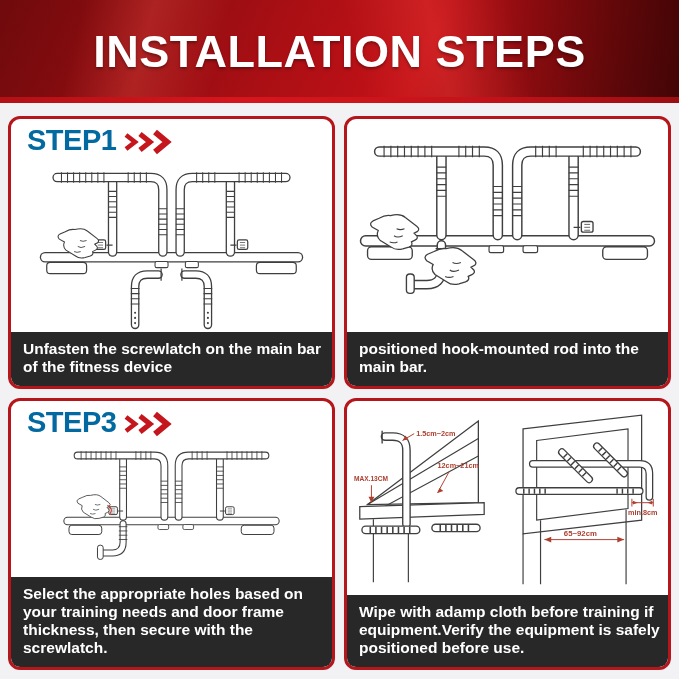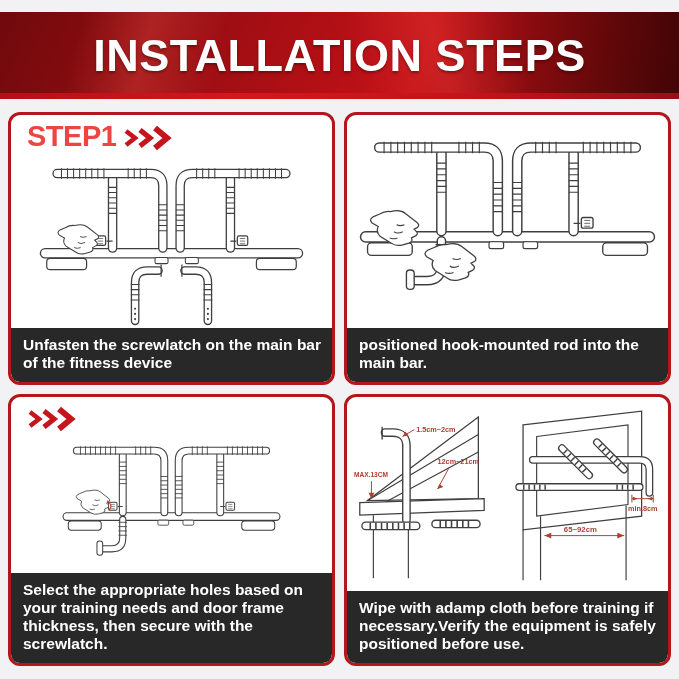--- a/index.html
+++ b/index.html
@@ -3,28 +3,27 @@
 <meta charset="utf-8">
 <style>
   html,body{margin:0;padding:0;}
   body{
     width:679px;height:679px;overflow:hidden;
     background:#f2f1f3;
     font-family:"Liberation Sans",sans-serif;
   }
   
   .header{
-    height:87px;position:relative;
+    height:103px;position:relative;
     display:flex;align-items:center;justify-content:center;
     background:
       linear-gradient(104deg, rgba(255,255,255,0) 12%, rgba(255,90,80,.28) 22%, rgba(255,255,255,0) 33%),
       linear-gradient(76deg, rgba(255,255,255,0) 52%, rgba(255,90,80,.22) 64%, rgba(255,255,255,0) 76%),
       linear-gradient(250deg, rgba(30,0,0,.50) 0%, rgba(30,0,0,0) 35%),
       linear-gradient(115deg, #6f0a0c 0%, #a80f14 40%, #c31117 62%, #8a0c0f 85%, #5f080a 100%);
-    margin-top: 12px;
   }
   .header::after{
     content:"";position:absolute;left:0;right:0;bottom:0;height:6px;
     background:linear-gradient(90deg,#b31016,#d6161d 35%,#c4131a 70%,#9c0e12);
   }
   .header-title{
     color:#fff;font-size:45px;font-weight:900;letter-spacing:.5px;
     text-shadow:0 2px 3px rgba(0,0,0,.35);
   }
   
@@ -32,21 +31,21 @@
     padding:13px 8px 0 8px;
     display:grid;grid-template-columns:1fr 1fr;grid-template-rows:273px 272px;
     gap:9px;
   }
   .panel{
     background:#fff;border:3px solid #b5161b;border-radius:12px;
     display:flex;flex-direction:column;overflow:hidden;
     box-sizing:border-box;
   }
   .panel-head{display:flex;align-items:center;gap:7px;padding:7px 0 0 16px;flex:0 0 auto;}
-  .step-label{color:#ef4444;font-size:29px;font-weight:900;letter-spacing:-.5px;line-height:1;}
+  .step-label{color:#0369a1;font-size:29px;font-weight:900;letter-spacing:-.5px;line-height:1;}
   .chevrons{display:inline-block;margin-top:2px;}
   .art{flex:1 1 auto;min-height:0;padding:0 5px;}
   .art svg{width:100%;height:100%;display:block;}
   .caption{
     flex:0 0 auto;background:#282828;color:#fff;
     font-weight:700;font-size:15.5px;line-height:1.17;
     padding:8px 0 10px 12px;border-radius:0 0 8px 8px;
   }
   svg text{font-family:"Liberation Sans",sans-serif;}
 </style>
@@ -158,20 +157,21 @@
         <use href="#hand" transform="translate(18,92) scale(0.9)"></use>
         <use href="#ihook"></use>
         <use href="#hand" transform="translate(74,126) scale(0.95)"></use>
       </svg>
     </div>
     <div class="caption">positioned hook-mounted rod into the main bar.</div>
   </div>
 
   <div class="panel">
     <div class="panel-head">
+      <span class="step-label">STEP3</span>
       <svg class="chevrons" width="50" height="26" viewBox="0 0 50 26">
           <use href="#chev"></use>
         </svg>
     </div>
     <div class="art">
       <svg viewBox="0 0 320 196" preserveAspectRatio="xMidYMid meet">
         <use href="#assembly"></use>
         <use href="#knob"></use>
         <g transform="translate(320,0) scale(-1,1)">
             <use href="#knob"></use>
@@ -232,16 +232,16 @@
 
           <path d="M288,100 h22 M288,96 V104 M310,96 V104" stroke="#ad3f2f" stroke-width="1"></path>
           <path d="M294,100 l-5,2 0,-4 z M304,100 l5,2 0,-4 z" fill="#ad3f2f"></path>
           <text x="284" y="113" font-size="7.5" font-weight="700" fill="#ad3f2f">min.8cm</text>
           <path d="M198,138 H280" stroke="#ad3f2f" stroke-width="1"></path>
           <path d="M198,138 l7,-3 0,6 z M280,138 l-7,-3 0,6 z" fill="#ad3f2f"></path>
           <text x="218" y="134" font-size="8" font-weight="700" fill="#ad3f2f">65~92cm</text>
         </g>
       </svg>
     </div>
-    <div class="caption">Wipe with adamp cloth before training if necessary.Verify the equipment is safely positioned before use.</div>
+    <div class="caption">Wipe with adamp cloth before training if equipment.Verify the equipment is safely positioned before use.</div>
   </div>
 
 </div>
 
 </body></html>

